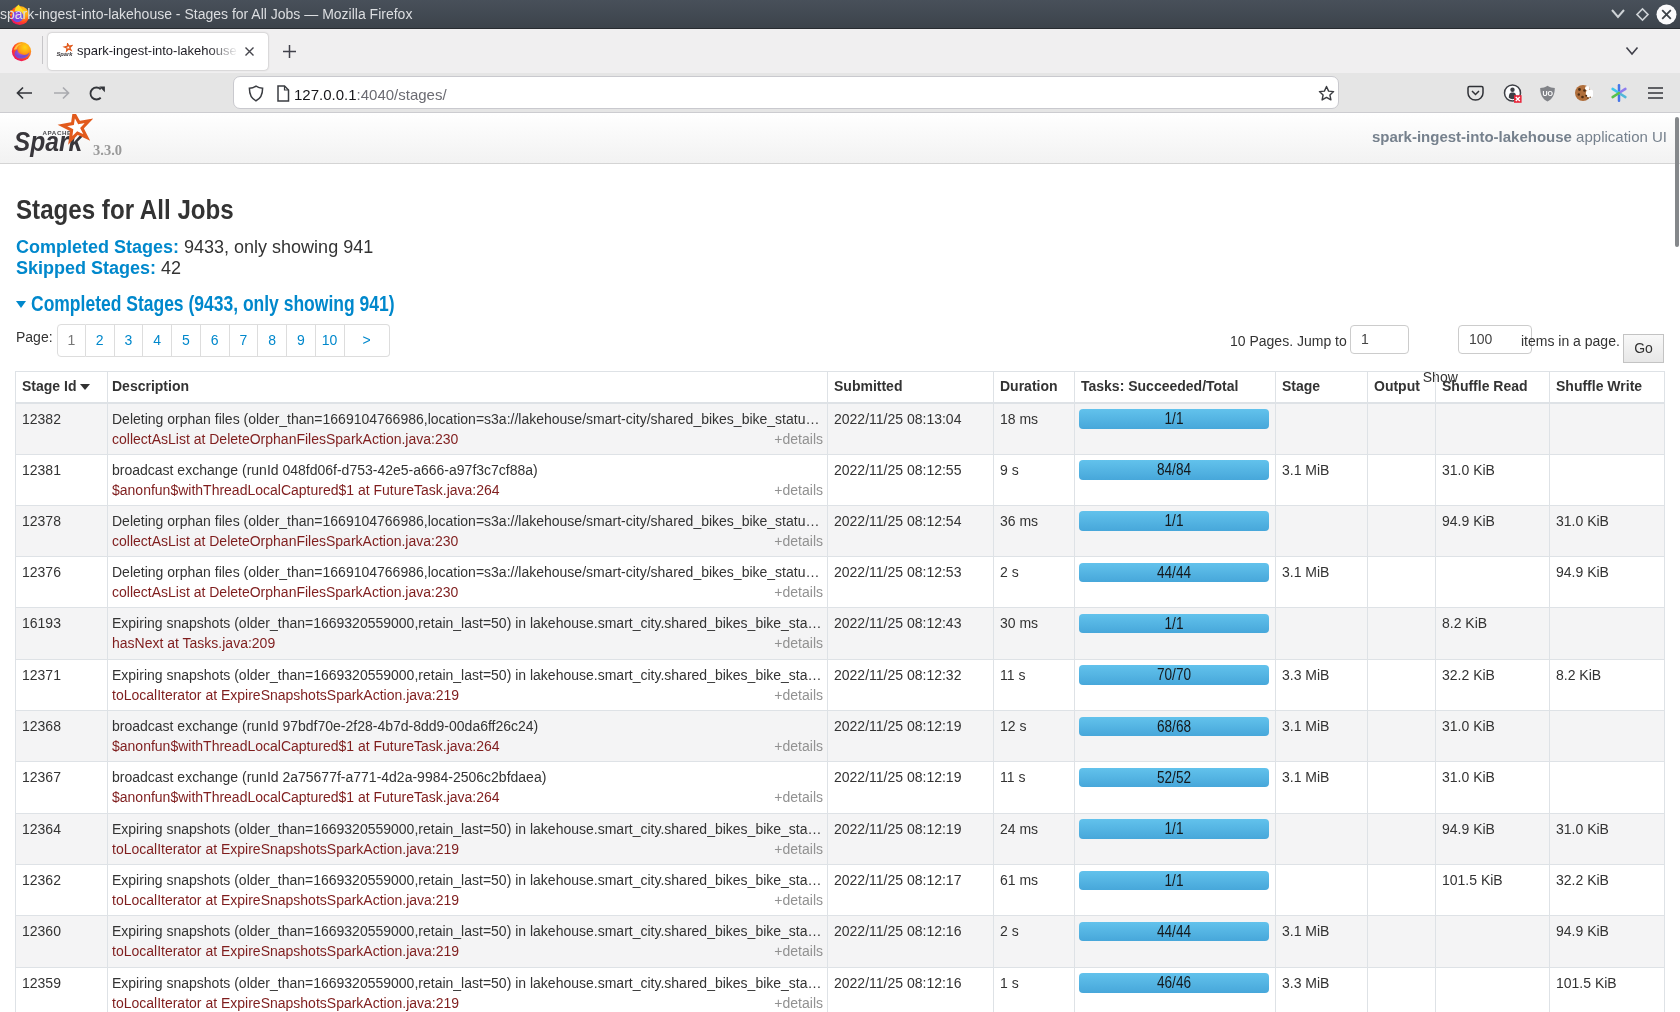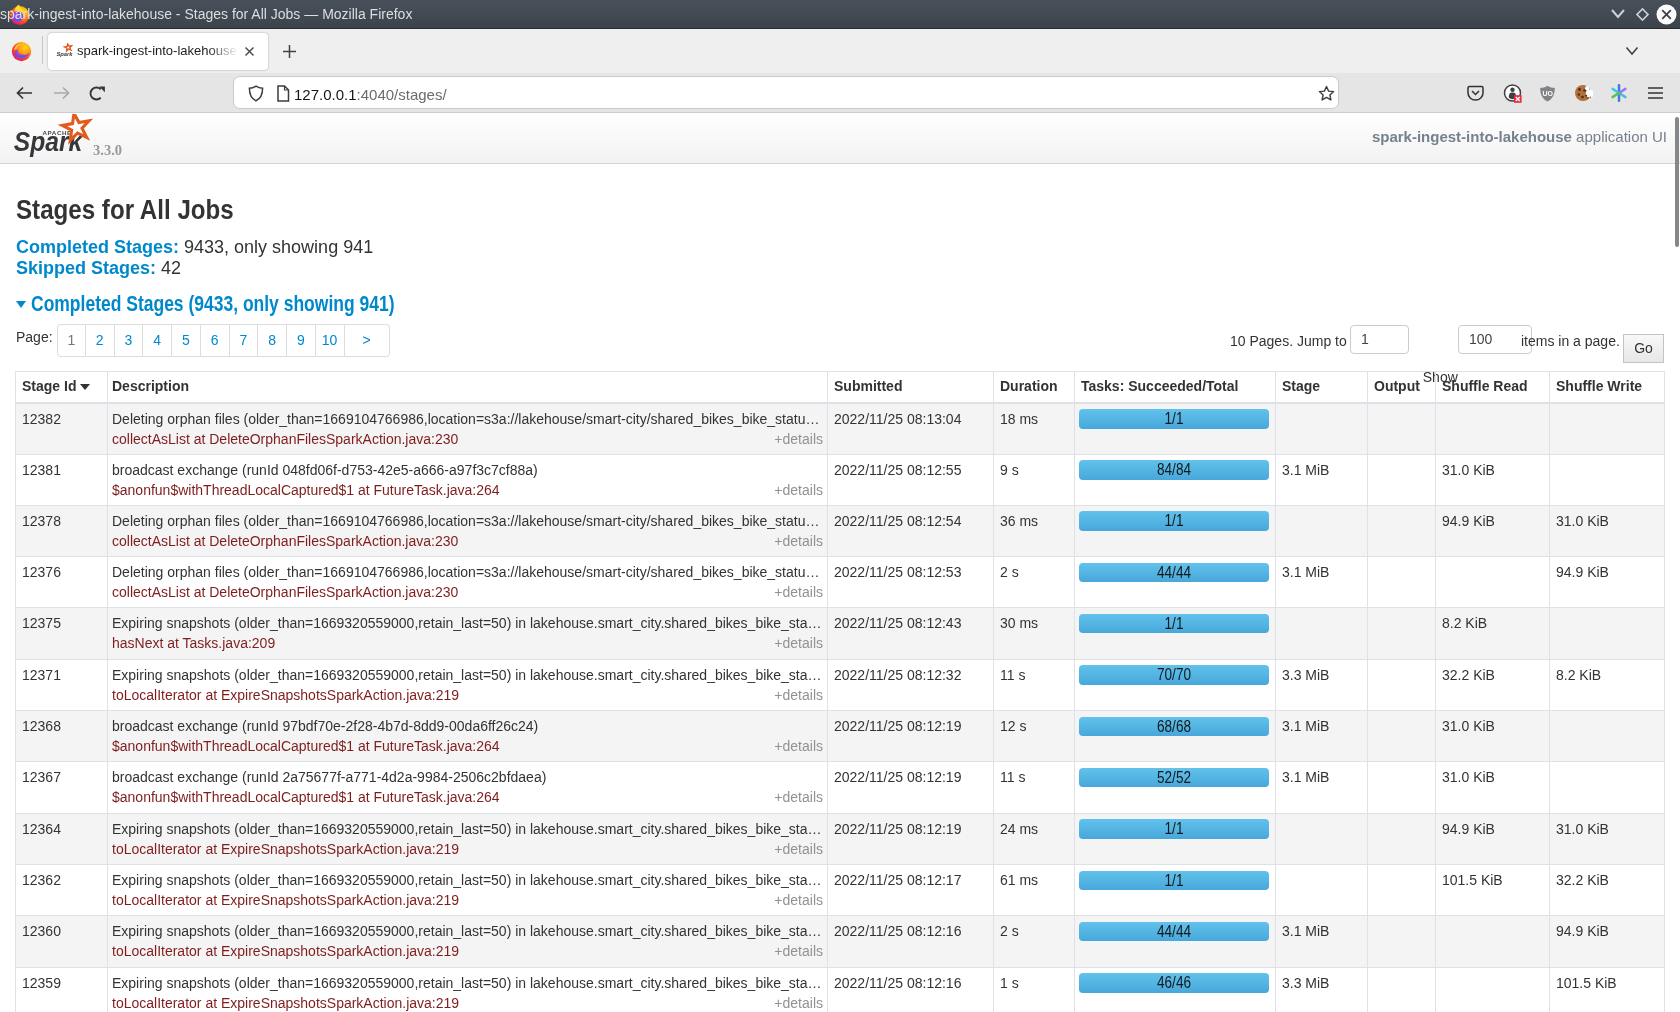--- a/index.html
+++ b/index.html
@@ -347,21 +347,21 @@
             <div class="pbar">
               <span>44/44</span>
             </div>
           </td>
       <td>3.1 MiB</td>
           <td></td>
           <td></td>
           <td>94.9 KiB</td>
     </tr>
     <tr class="odd">
-      <td>12375</td>
+      <td>16193</td>
       <td class="desc">
             <div class="dline1">Expiring snapshots (older_than=1669320559000,retain_last=50) in lakehouse.smart_city.shared_bikes_bike_status_raw_data table</div>
         <div class="dline2"><span class="det">+details</span><a>hasNext at Tasks.java:209</a></div>
           </td>
       <td>2022/11/25 08:12:43</td>
           <td>30 ms</td>
       <td class="tcell">
             <div class="pbar">
               <span>1/1</span>
             </div>

